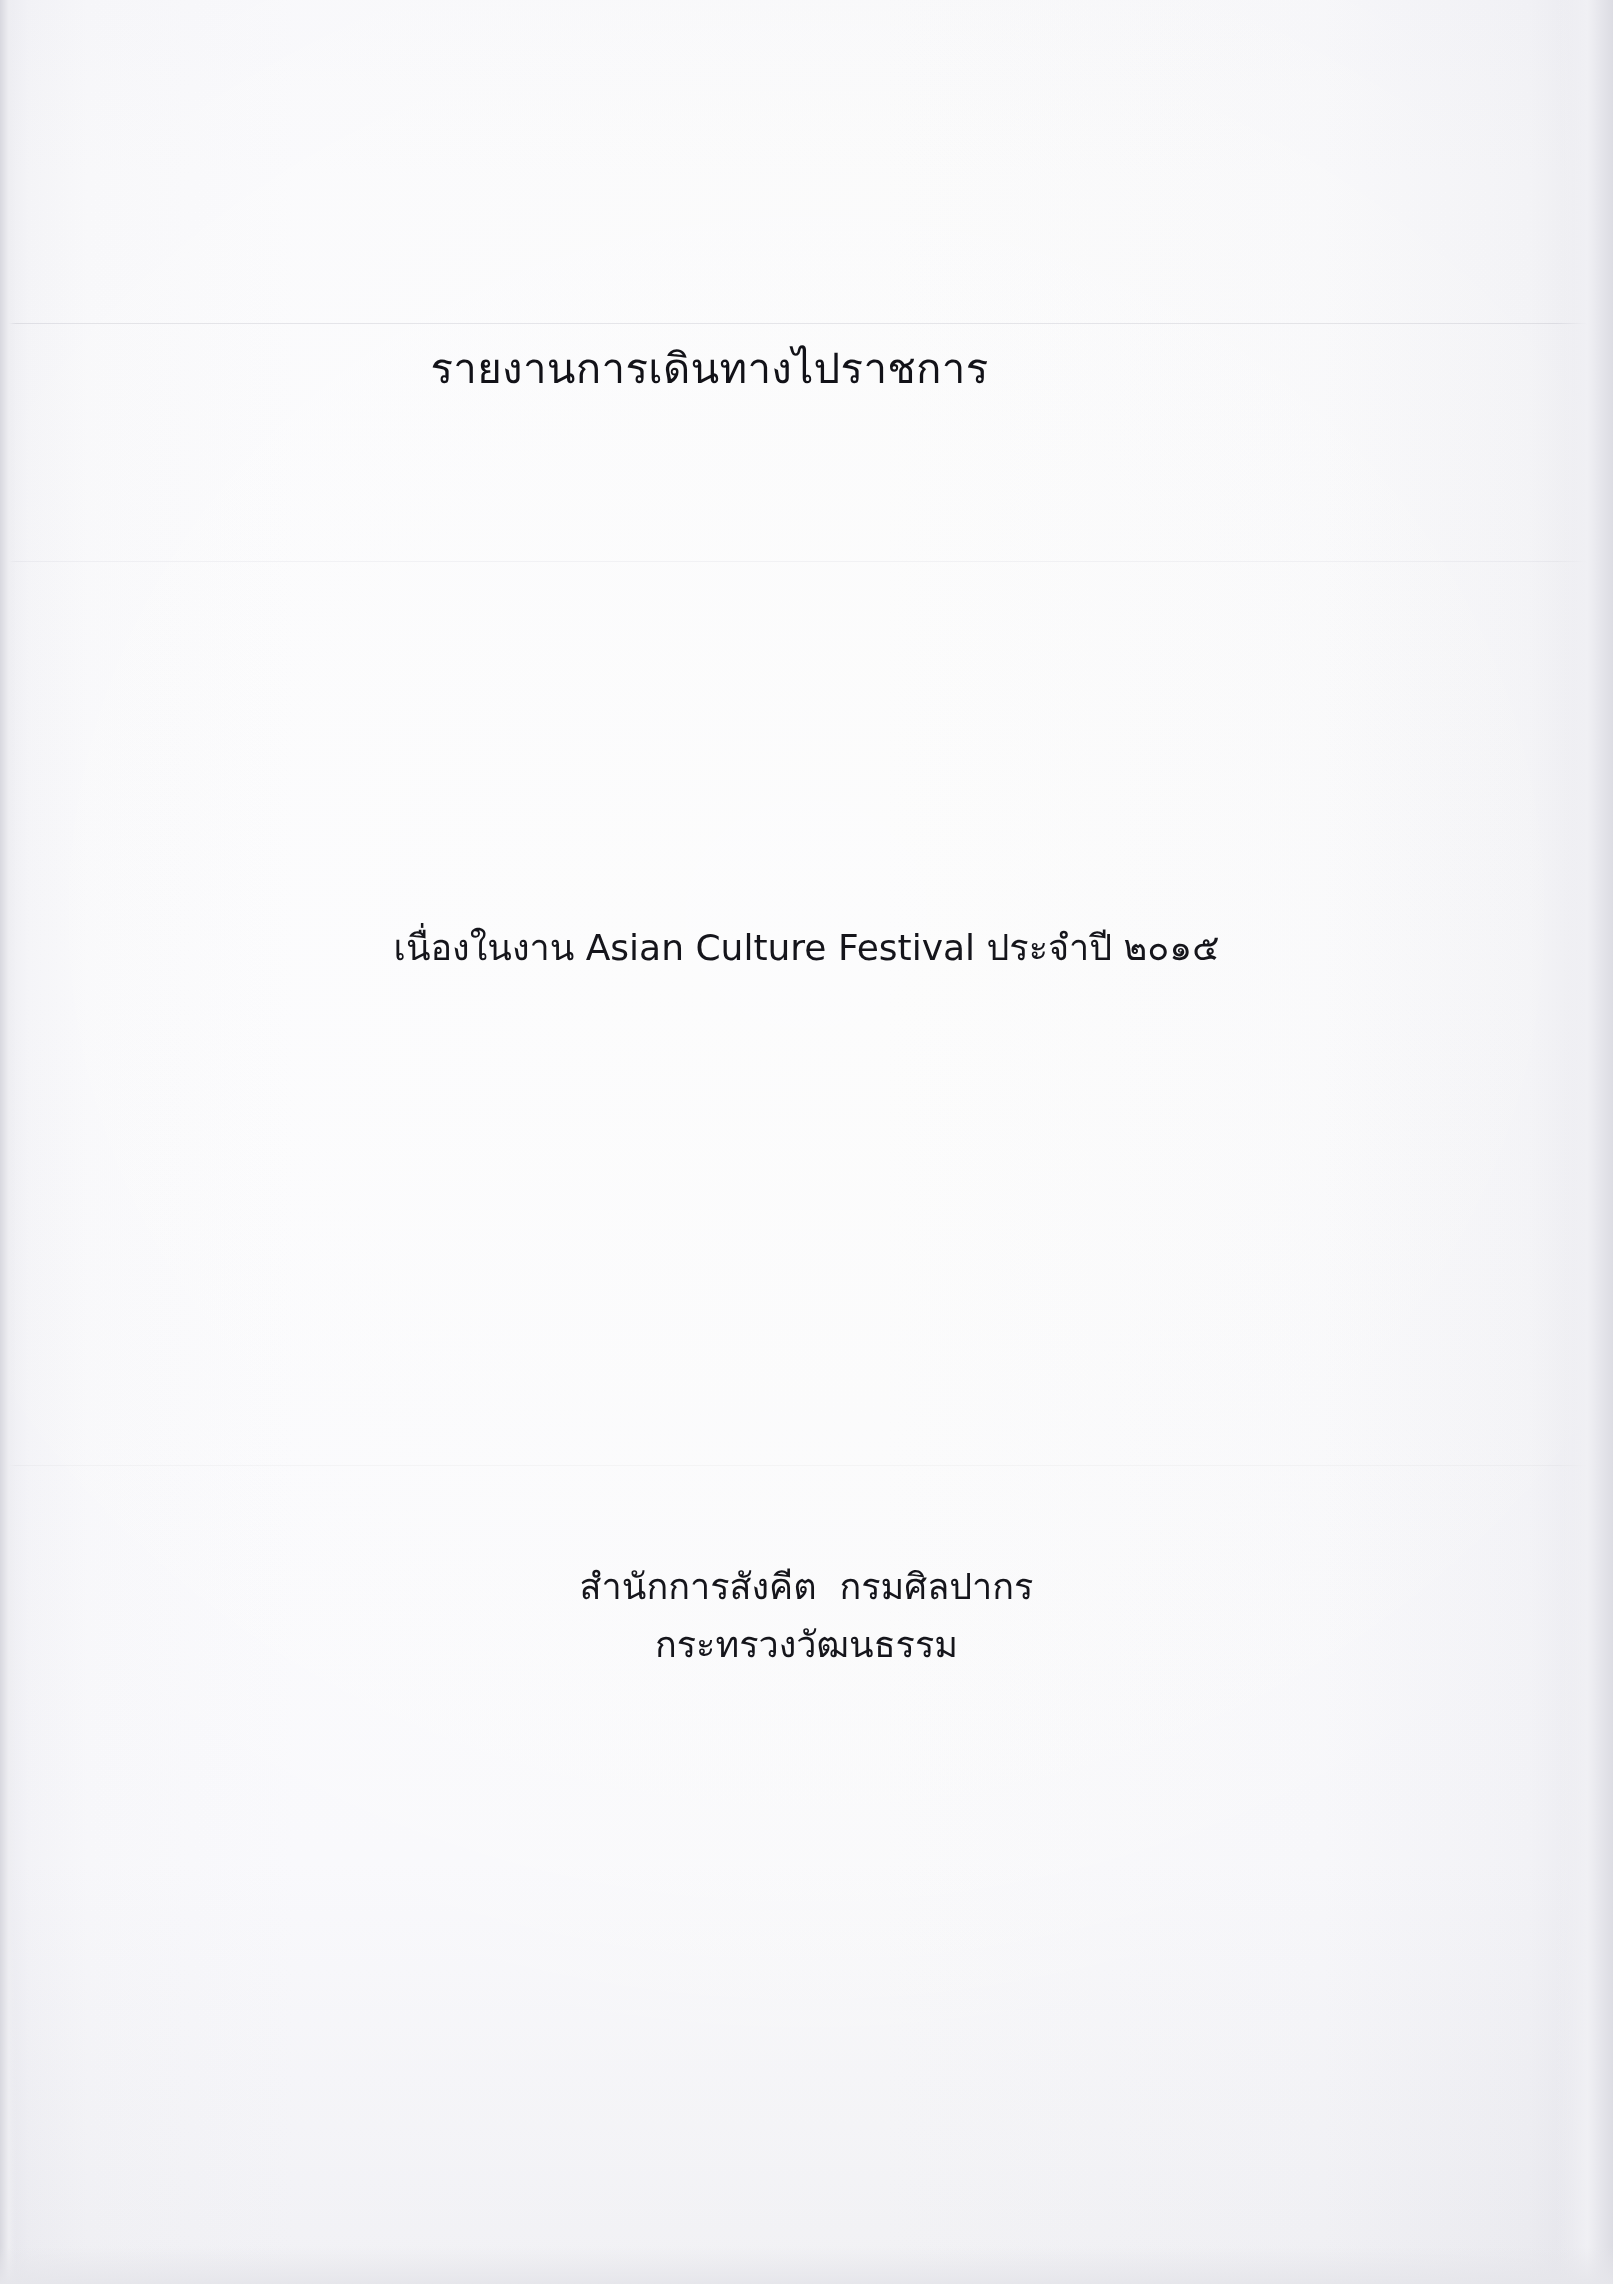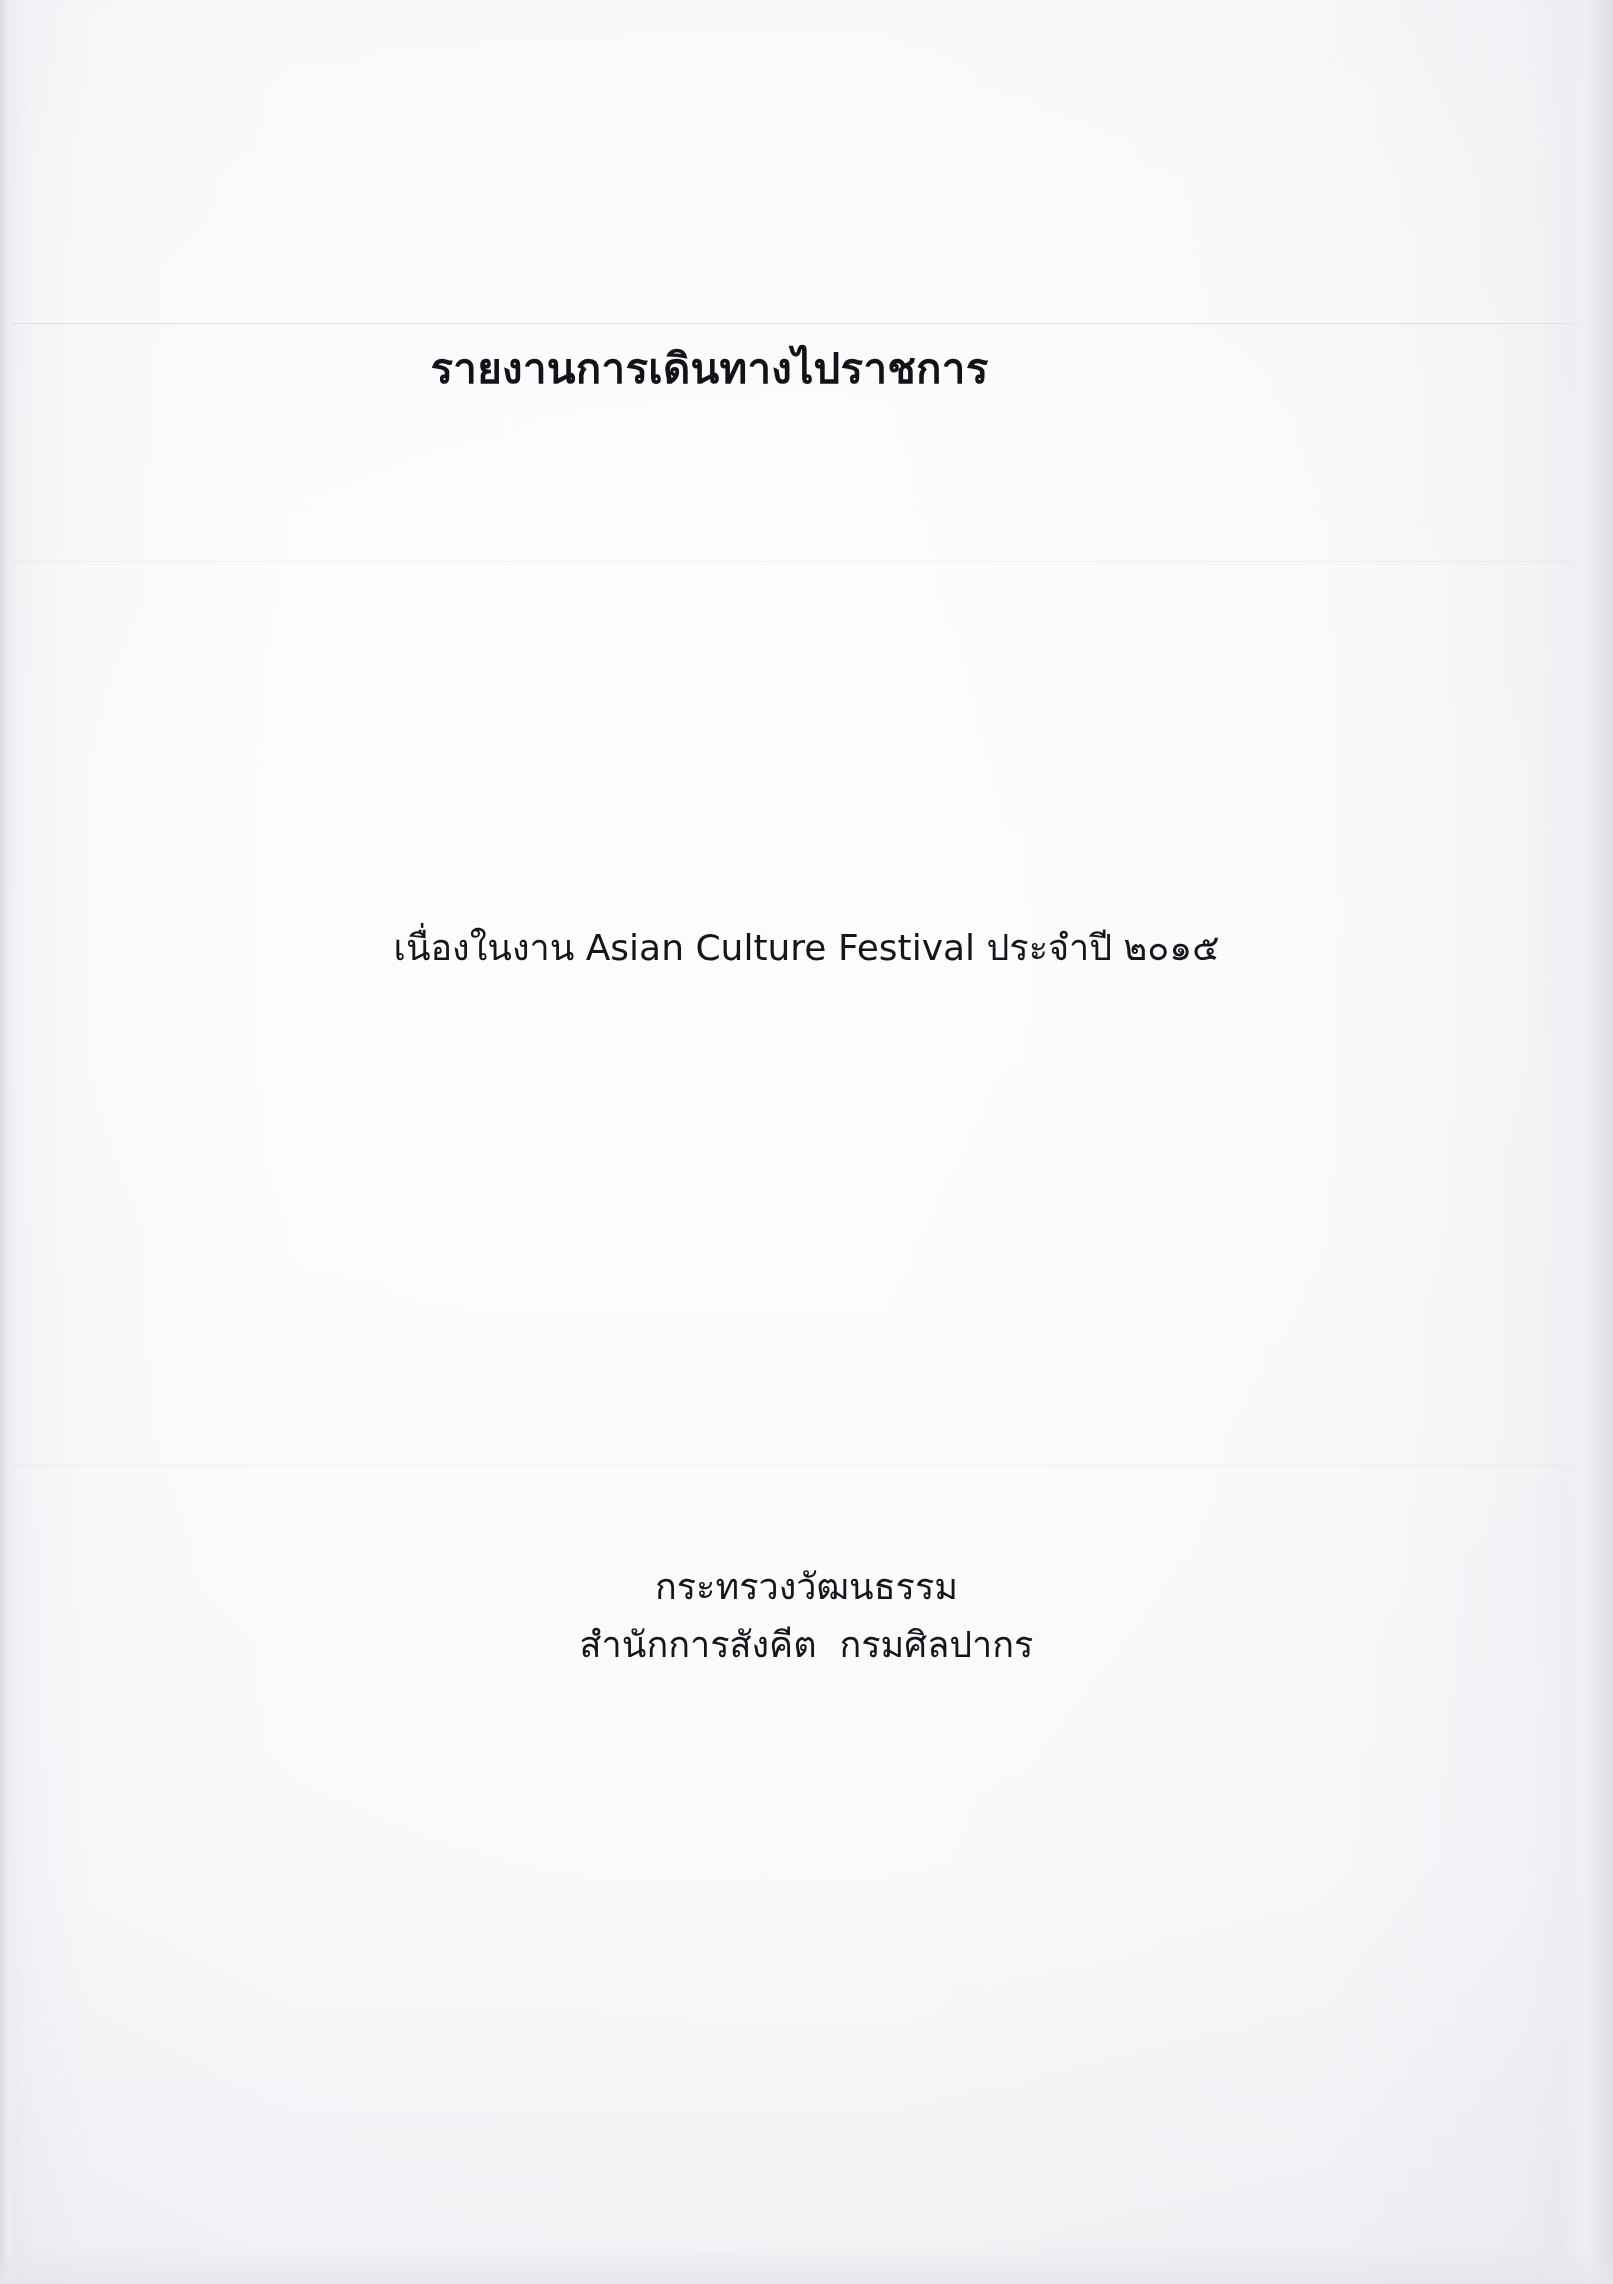--- a/index.html
+++ b/index.html
@@ -82,21 +82,20 @@
 
   .doc-title {
     position: absolute;
     top: 341px;
     left: 0;
     width: 1419px;
     font-size: 42px;
     line-height: 1.35;
     letter-spacing: 0.3px;
     color: #121218;
-    font-weight: bold;
   }
 
   .event-block {
     position: absolute;
     top: 919px;
     left: 0;
     width: 1613px;
     font-size: 36px;
     line-height: 1.62;
     color: #15151b;
@@ -132,22 +131,22 @@
 
   <div class="content">
 
     <div class="doc-title">รายงานการเดินทางไปราชการ</div>
 
     <div class="event-block">
       <span class="line">เนื่องในงาน Asian Culture Festival ประจำปี ๒๐๑๕</span>
     </div>
 
     <div class="org-block">
+      <span class="line">สำนักการสังคีต  กรมศิลปากร</span>
       <span class="line">กระทรวงวัฒนธรรม</span>
-      <span class="line">สำนักการสังคีต  กรมศิลปากร</span>
     </div>
 
   </div>
 
   <div class="edge-left"></div>
   <div class="edge-right"></div>
   <div class="edge-bottom"></div>
 
 </div>
 

